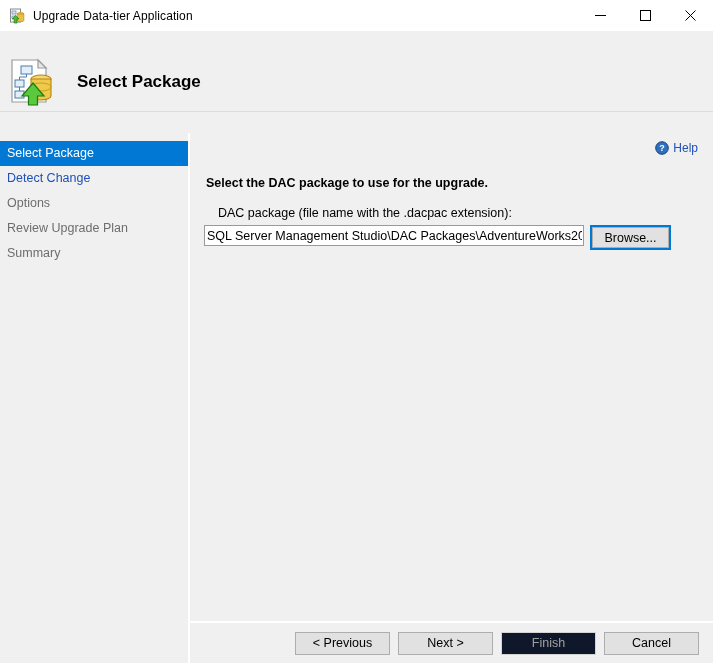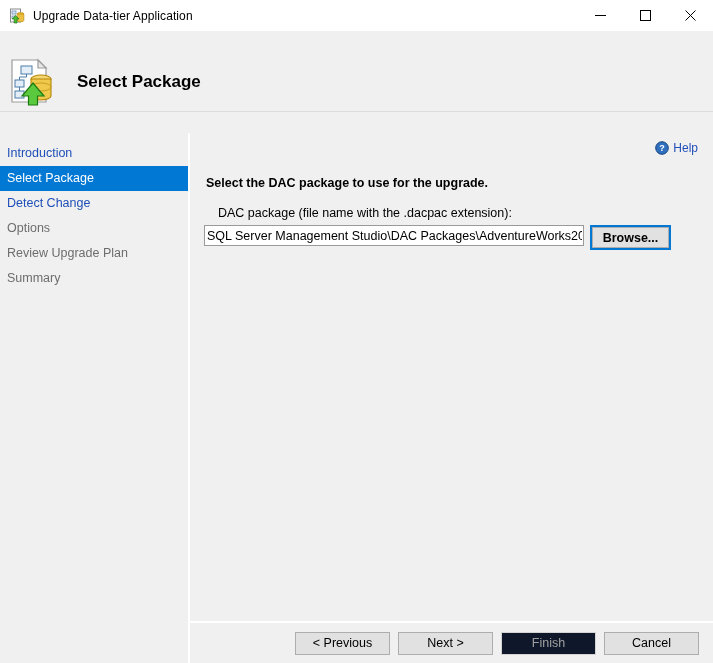--- a/index.html
+++ b/index.html
@@ -187,21 +187,20 @@
     width: 77px;
     height: 21px;
     background: #e1e1e1;
     border: 1px solid #adadad;
     font-family: "Liberation Sans", sans-serif;
     font-size: 12.5px;
     color: #000000;
     cursor: default;
     border-radius: 0;
     padding: 0;
-    font-weight: bold;
   }
 
   
   #footer {
     height: 42px;
     min-height: 42px;
     border-top: 2px solid #ffffff;
     background: #f0f0f0;
     display: flex;
     align-items: center;
@@ -280,21 +279,20 @@
         <ellipse cx="32" cy="29" rx="10" ry="4" fill="none" stroke="#c9971a" stroke-width="0.9"></ellipse>
         <path d="M19.5 47 L19.5 38 L13 38 L24 25 L35 38 L28.5 38 L28.5 47 Z" fill="#5bc93d" stroke="#1d7a12" stroke-width="1.2"></path>
       </svg>
     </div>
     <div id="header-title">Select Package</div>
   </div>
 
   <div id="body">
 
     <nav id="sidebar">
-      <div class="nav-item link">Introduction</div>
       <div class="nav-item active">Select Package</div>
       <div class="nav-item link">Detect Change</div>
       <div class="nav-item muted">Options</div>
       <div class="nav-item muted">Review Upgrade Plan</div>
       <div class="nav-item muted">Summary</div>
     </nav>
 
     <section id="pane">
       <div id="pane-content">
 

